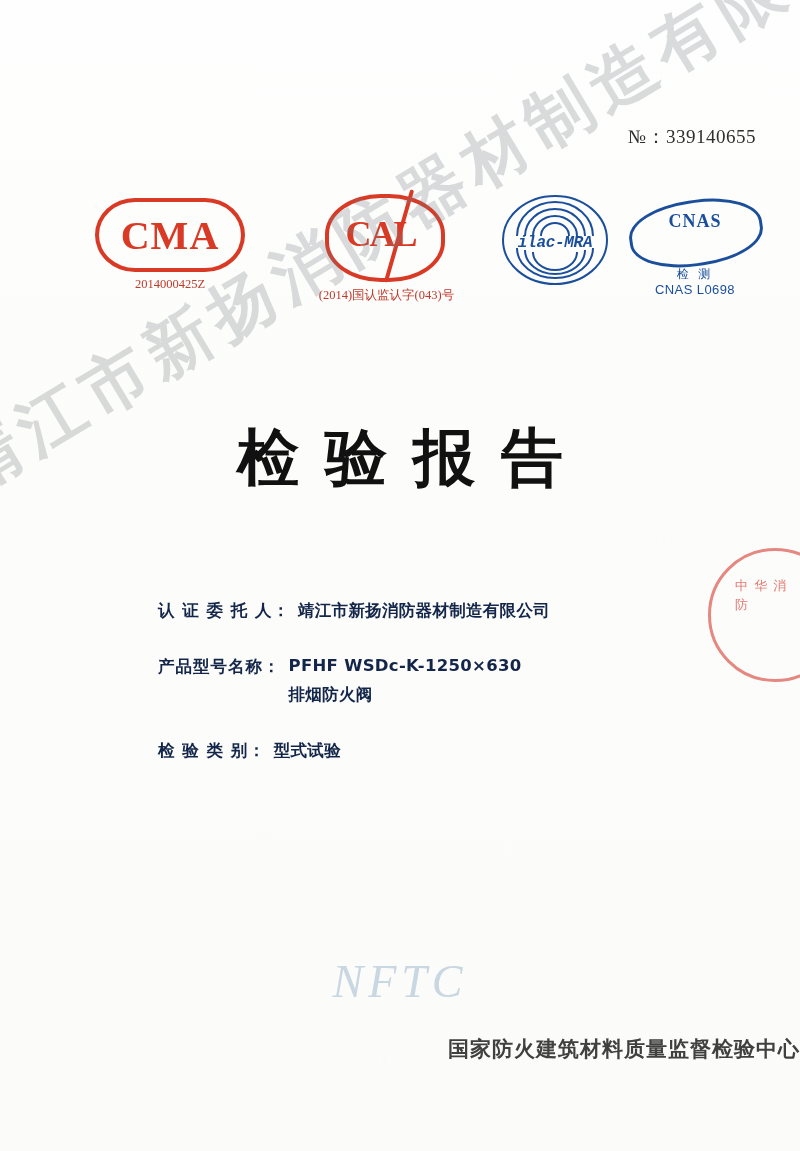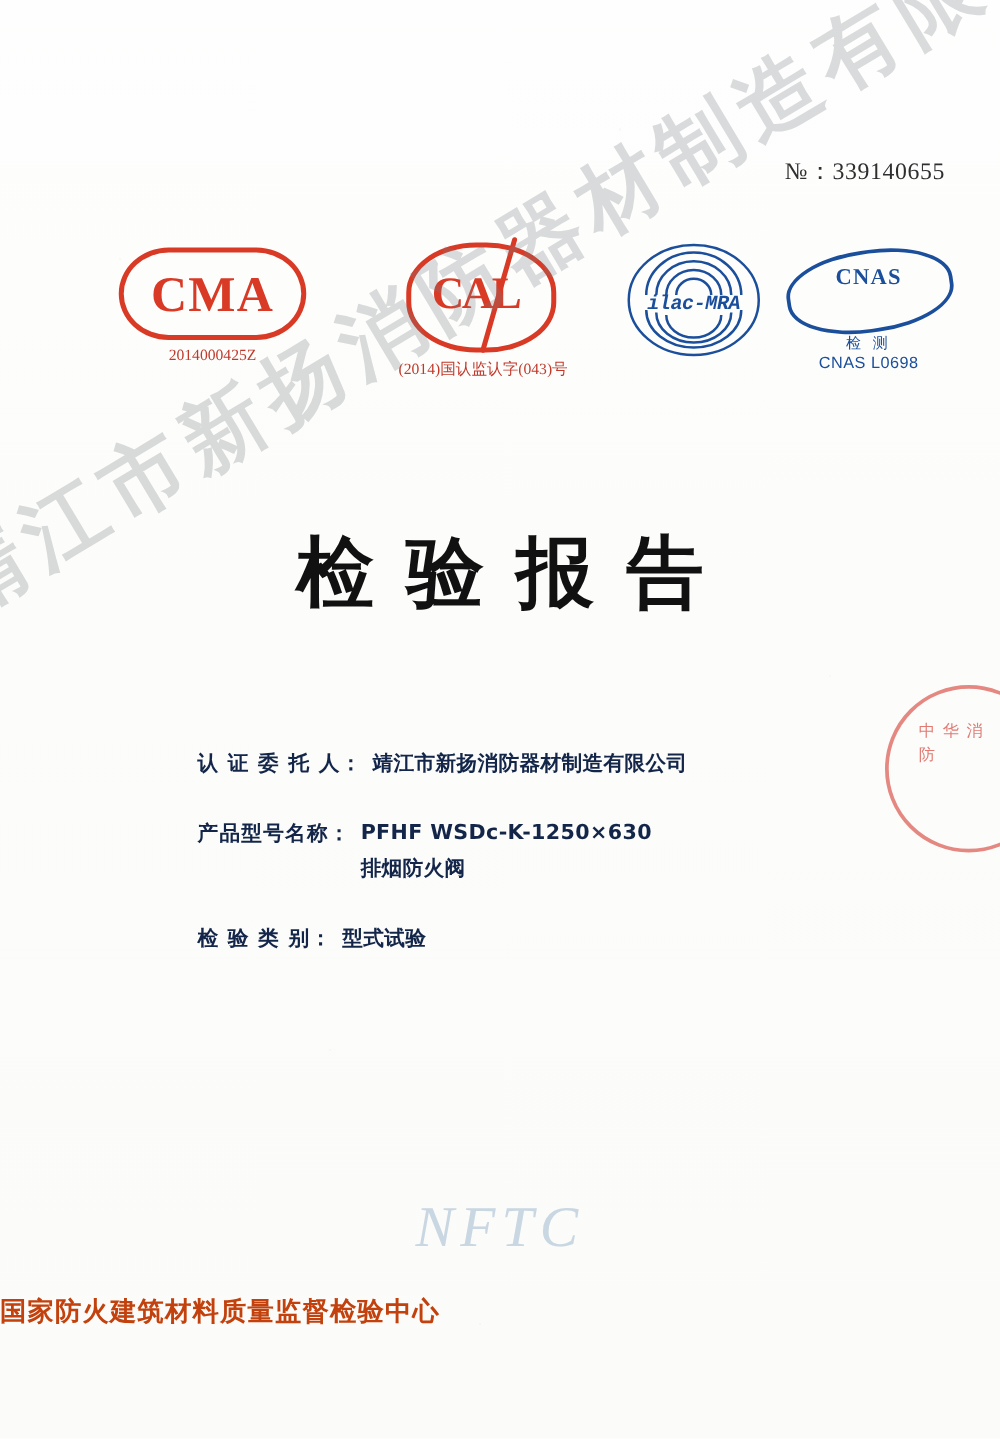--- a/index.html
+++ b/index.html
@@ -239,26 +239,26 @@
     font-weight: normal;
     font-style: italic;
     font-size: 46px;
     letter-spacing: 5px;
     color: #c9d7e2;
   }
   .footer-name {
     position: absolute;
     left: 0; right: 0;
     top: 1035px;
-    text-align: left;
+    text-align: right;
     font-family: "DejaVu Sans", sans-serif;
     font-weight: bold;
     font-size: 21px;
     letter-spacing: 1px;
-    color: #c2410c;
+    color: #404040;
   }
 
   
   .watermark {
     position: absolute;
     left: -40px;
     top: 430px;
     width: 1000px;
     transform: rotate(-31deg);
     transform-origin: left center;

